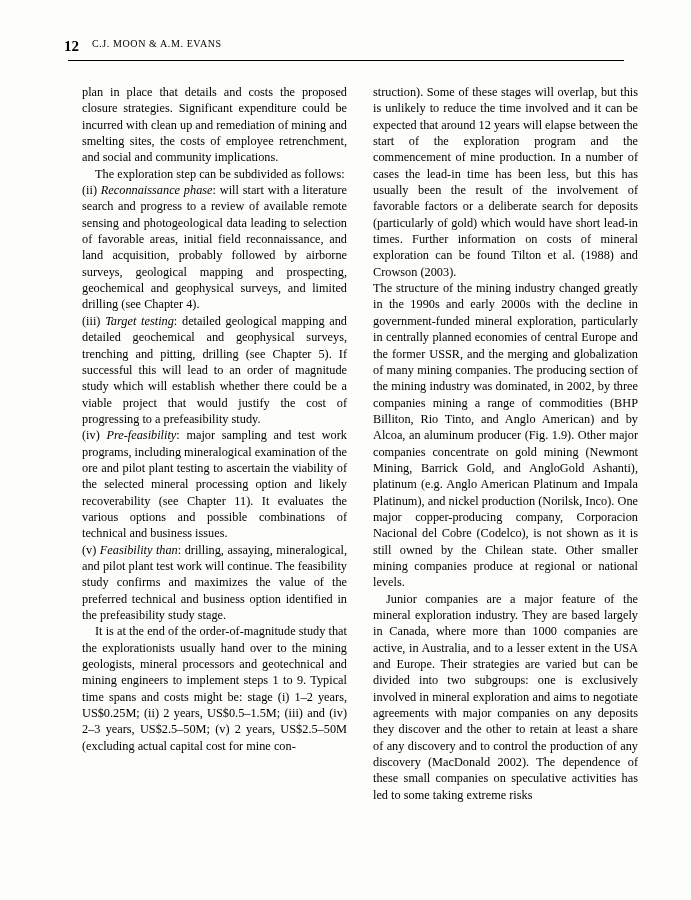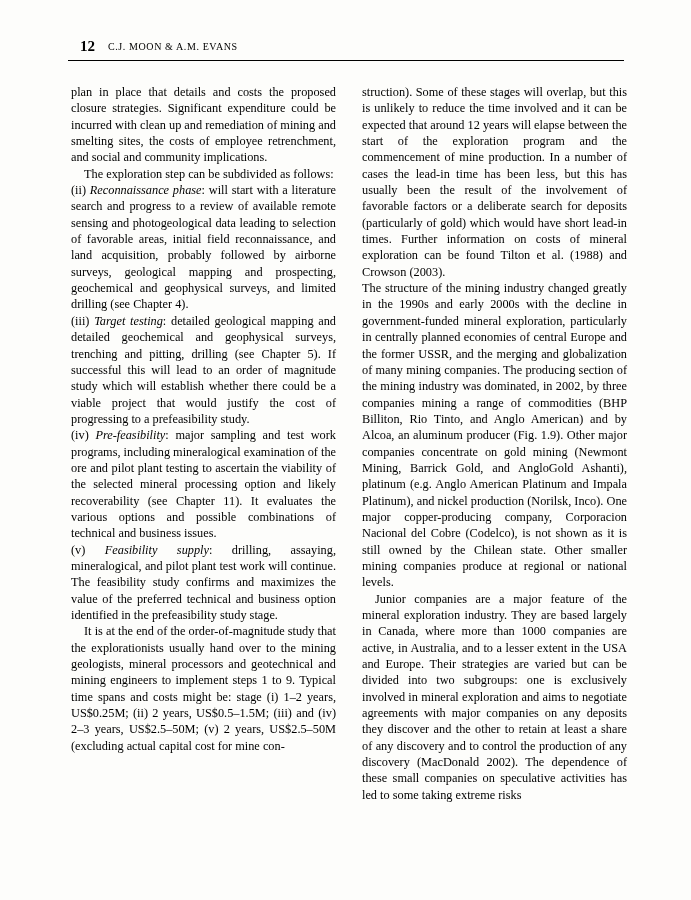--- a/index.html
+++ b/index.html
@@ -17,25 +17,25 @@
   }
   .page {
     position: absolute;
     left: 0; top: 0;
     width: 691px;
     height: 900px;
     background: #fdfdfb;
   }
   .header {
     position: absolute;
-    left: 80px;
+    left: 64px;
     top: 38px;
     width: 556px;
     display: flex;
-    align-items: center;
+    align-items: flex-start;
   }
   .folio {
     font-family: "Liberation Serif", serif;
     font-size: 15px;
     font-weight: bold;
     letter-spacing: 0px;
     margin-right: 13px;
   }
   .running-head {
     font-family: "Liberation Serif", serif;
@@ -45,21 +45,21 @@
   .header-rule {
     position: absolute;
     left: 68px;
     top: 60px;
     width: 556px;
     height: 1px;
     background: #000000;
   }
   .columns {
     position: absolute;
-    left: 71px;
+    left: 82px;
     top: 84px;
     width: 556px;
     height: 790px;
     display: flex;
     justify-content: space-between;
   }
   .col {
     width: 265px;
   }
   p {
@@ -109,21 +109,21 @@
       <p>plan in place that details and costs the proposed closure strategies. Significant expenditure could be incurred with clean up and remediation of mining and smelting sites, the costs of employee retrenchment, and social and community implications.</p>
       <p class="indent">The exploration step can be subdivided as follows:</p>
 
 
       <p><span>(ii) </span><i>Reconnaissance phase</i><span>: will start with a literature search and progress to a review of available remote sensing and photogeological data leading to selection of favorable areas, initial field reconnaissance, and land acquisition, probably followed by airborne surveys, geological mapping and prospecting, geochemical and geophysical surveys, and limited drilling (see Chapter 4).</span></p>
 
       <p><span>(iii) </span><i>Target testing</i><span>: detailed geological mapping and detailed geochemical and geophysical surveys, trenching and pitting, drilling (see Chapter 5). If successful this will lead to an order of magnitude study which will establish whether there could be a viable project that would justify the cost of progressing to a prefeasibility study.</span></p>
 
       <p><span>(iv) </span><i>Pre-feasibility</i><span>: major sampling and test work programs, including mineralogical examination of the ore and pilot plant testing to ascertain the viability of the selected mineral processing option and likely recoverability (see Chapter 11). It evaluates the various options and possible combinations of technical and business issues.</span></p>
 
-      <p><span>(v) </span><i>Feasibility supply</i><span>: drilling, assaying, mineralogical, and pilot plant test work will continue. The feasibility study confirms and maximizes the value of the preferred technical and business option identified in the prefeasibility study stage.</span></p>
+      <p><span>(v) </span><i>Feasibility than</i><span>: drilling, assaying, mineralogical, and pilot plant test work will continue. The feasibility study confirms and maximizes the value of the preferred technical and business option identified in the prefeasibility study stage.</span></p>
 
       <p class="indent">It is at the end of the order-of-magnitude study that the explorationists usually hand over to the mining geologists, mineral processors and geotechnical and mining engineers to implement steps 1 to 9. Typical time spans and costs might be: stage (i) 1–2 years, US$0.25M; (ii) 2 years, US$0.5–1.5M; (iii) and (iv) 2–3 years, US$2.5–50M; (v) 2 years, US$2.5–50M (excluding actual capital cost for mine con-</p>
     </div>
 
     <div class="col">
       <p>struction). Some of these stages will overlap, but this is unlikely to reduce the time involved and it can be expected that around 12 years will elapse between the start of the exploration program and the commencement of mine production. In a number of cases the lead-in time has been less, but this has usually been the result of the involvement of favorable factors or a deliberate search for deposits (particularly of gold) which would have short lead-in times. Further information on costs of mineral exploration can be found Tilton et al. (1988) and Crowson (2003).</p>
 
 
       <p class="gap-before">The structure of the mining industry changed greatly in the 1990s and early 2000s with the decline in government-funded mineral exploration, particularly in centrally planned economies of central Europe and the former USSR, and the merging and globalization of many mining companies. The producing section of the mining industry was dominated, in 2002, by three companies mining a range of commodities (BHP Billiton, Rio Tinto, and Anglo American) and by Alcoa, an aluminum producer (Fig. 1.9). Other major companies concentrate on gold mining (Newmont Mining, Barrick Gold, and AngloGold Ashanti), platinum (e.g. Anglo American Platinum and Impala Platinum), and nickel production (Norilsk, Inco). One major copper-producing company, Corporacion Nacional del Cobre (Codelco), is not shown as it is still owned by the Chilean state. Other smaller mining companies produce at regional or national levels.</p>
       <p class="indent">Junior companies are a major feature of the mineral exploration industry. They are based largely in Canada, where more than 1000 companies are active, in Australia, and to a lesser extent in the USA and Europe. Their strategies are varied but can be divided into two subgroups: one is exclusively involved in mineral exploration and aims to negotiate agreements with major companies on any deposits they discover and the other to retain at least a share of any discovery and to control the production of any discovery (MacDonald 2002). The dependence of these small companies on speculative activities has led to some taking extreme risks</p>

